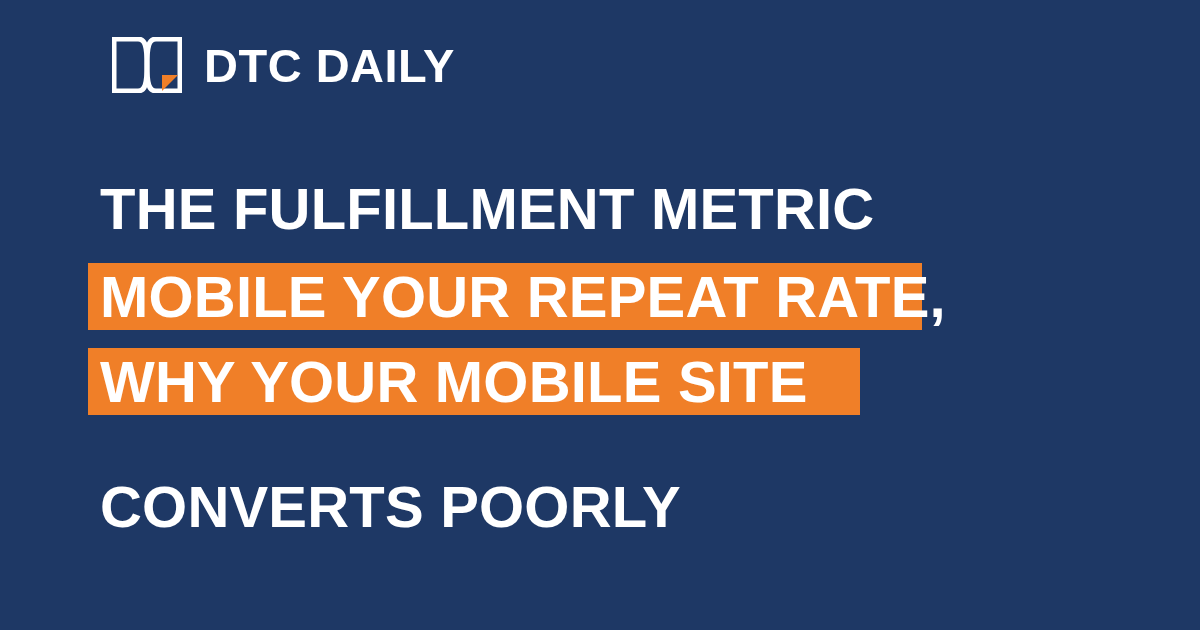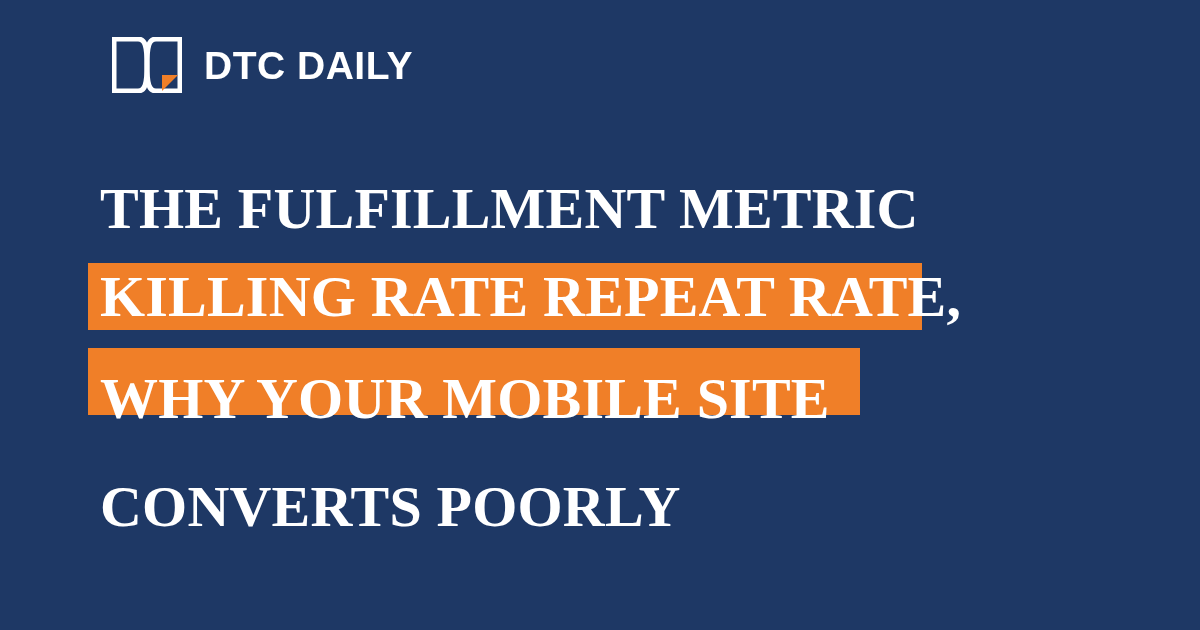--- a/index.html
+++ b/index.html
@@ -32,21 +32,21 @@
 
   #logo-mark {
     width: 70px;
     height: 56px;
     display: block;
     flex: none;
   }
 
   #brand-name {
     color: #ffffff;
-    font-size: 39px;
+    font-size: 47px;
     font-weight: bold;
     letter-spacing: 0.5px;
     line-height: 1;
     white-space: nowrap;
     font-family: "Liberation Sans", sans-serif;
   }
 
   
   #headline {
     position: absolute;
@@ -73,27 +73,27 @@
     position: absolute;
     left: 0;
     top: 0;
     height: 67px;
     line-height: 67px;
     color: #ffffff;
     font-size: 58px;
     font-weight: bold;
     letter-spacing: 0.2px;
     white-space: nowrap;
-    font-family: Liberation Serif, serif;
+    font-family: Liberation Sans, sans-serif;
   }
 
   .hl-row.r1 { height: 88px; }
   .hl-row.r1 .hl-text { padding-left: 12px; }
   .hl-row.r2 .hl-text { padding-left: 12px; }
-  .hl-row.r3 .hl-text { padding-left: 12px; margin-top: 17px; }
+  .hl-row.r3 .hl-text { padding-left: 12px; }
   .hl-row.r4 { height: 88px; margin-top: 40px; }
   .hl-row.r4 .hl-text { padding-left: 12px; }
 </style>
 </head>
 <body>
 
 <div id="card" style="background: rgb(30, 56, 101);">
 
   <div id="brand">
 
@@ -111,21 +111,21 @@
 
   <div id="headline">
 
     <div class="hl-row r1">
 
       <div class="hl-text">THE FULFILLMENT METRIC</div>
     </div>
 
     <div class="hl-row r2">
       <div class="hl-band" style="width: 834px; display: block; background: rgb(240, 127, 40);"></div>
-      <div class="hl-text">KILLING RATE REPEAT RATE,</div>
+      <div class="hl-text">MOBILE YOUR REPEAT RATE,</div>
     </div>
 
     <div class="hl-row r3">
       <div class="hl-band" style="width: 772px; display: block; background: rgb(240, 127, 40);"></div>
       <div class="hl-text">WHY YOUR MOBILE SITE</div>
     </div>
 
     <div class="hl-row r4">
 
       <div class="hl-text">CONVERTS POORLY</div>

